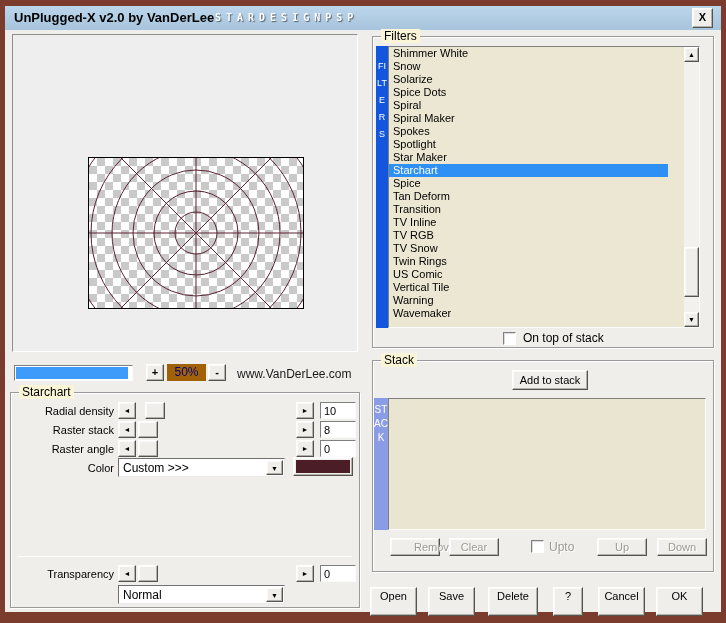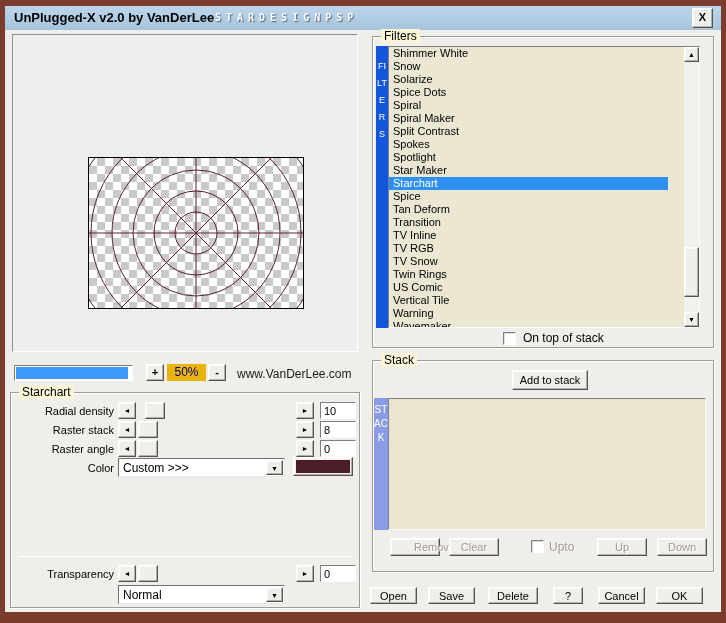--- a/index.html
+++ b/index.html
@@ -34,21 +34,21 @@
   .preview-panel{position:absolute;left:12px;top:34px;width:346px;height:318px;background:#eeeeee;
     border:1px solid;border-color:#8f8f8f #ffffff #ffffff #8f8f8f;}
   .preview-img{position:absolute;left:75px;top:122px;width:216px;height:152px;border:1px solid #000;
     background-image:conic-gradient(#c9c9c9 0 25%,#ffffff 0 50%,#c9c9c9 0 75%,#ffffff 0);
     background-size:16px 16px;overflow:hidden;}
   .preview-img svg{position:absolute;left:0;top:0;}
   
   .progress{position:absolute;left:14px;top:365px;width:119px;height:16px;}
   .progress .fill{position:absolute;left:1px;top:1px;bottom:1px;width:96%;background:var(--progress-blue);}
   .mini-btn{position:absolute;width:18px;height:17px;font-size:11px;font-weight:bold;line-height:14px;}
-  .zoom-val{position:absolute;left:167px;top:364px;width:39px;height:17px;background:#eab308;
+  .zoom-val{position:absolute;left:167px;top:364px;width:39px;height:17px;background:#a16207;
     color:#000080;font-size:12px;text-align:center;line-height:17px;}
   .website{position:absolute;left:237px;top:367px;font-size:12px;color:#1a1a1a;}
   
   .rlabel{position:absolute;left:10px;width:104px;text-align:right;font-size:11px;color:#000;}
   .slider{position:absolute;width:196px;height:17px;}
   .sbtn{position:absolute;top:0;width:18px;height:17px;font-size:7px;line-height:15px;text-align:center;color:#000;}
   .sbtn.l{left:0;} .sbtn.r{right:0;}
   .track{position:absolute;left:19px;right:19px;top:0;height:17px;}
   .thumb{position:absolute;top:0;width:20px;height:17px;}
   .valbox{position:absolute;width:36px;height:17px;font-size:11px;padding-left:3px;color:#000;outline:none;}
@@ -73,21 +73,21 @@
   .sb-btn{position:absolute;left:0;width:15px;height:15px;font-size:7px;line-height:13px;text-align:center;}
   .sb-up{top:0;} .sb-down{bottom:0;}
   .sb-thumb{position:absolute;left:0;top:200px;width:15px;height:50px;}
   .checkbox{position:absolute;width:13px;height:13px;background:#fff;border:1px solid;
     border-color:#808080 #fff #fff #808080;box-shadow:inset 1px 1px 0 #4a4a4a33;}
   .cb-label{position:absolute;font-size:12px;color:#000;}
   .cb-label.disabled{color:var(--disabled-text);text-shadow:1px 1px 0 #fff;}
   .stack-list{position:absolute;left:388px;top:398px;width:318px;height:132px;background:#e9e5d1;
     border:1px solid;border-color:#7f7f7f #fbfbfb #fbfbfb #7f7f7f;}
   .stk-btn{position:absolute;top:538px;width:50px;height:18px;line-height:16px;}
-  .footer-btn{position:absolute;top:587px;height:17px;line-height:17px;}
+  .footer-btn{position:absolute;top:587px;height:29px;line-height:17px;}
 </style>
 </head>
 <body>
 
 <div class="win">
   <div class="body-bg"></div>
 
   <div class="titlebar">
     <span class="title">UnPlugged-X v2.0 by VanDerLee</span>
     <span class="deco">STARDESIGNPSP</span>
@@ -186,21 +186,20 @@
   </div>
   <div class="vstrip filters-strip">FILTERS</div>
   <div class="filter-list">
     <div>
         <div class="list-item">Shimmer White</div>
         <div class="list-item">Snow</div>
         <div class="list-item">Solarize</div>
         <div class="list-item">Spice Dots</div>
         <div class="list-item">Spiral</div>
         <div class="list-item">Spiral Maker</div>
-        <div class="list-item">Split Contrast</div>
         <div class="list-item">Spokes</div>
         <div class="list-item">Spotlight</div>
         <div class="list-item">Star Maker</div>
         <div class="list-item selected">Starchart</div>
         <div class="list-item">Spice</div>
         <div class="list-item">Tan Deform</div>
         <div class="list-item">Transition</div>
         <div class="list-item">TV Inline</div>
         <div class="list-item">TV RGB</div>
         <div class="list-item">TV Snow</div>

